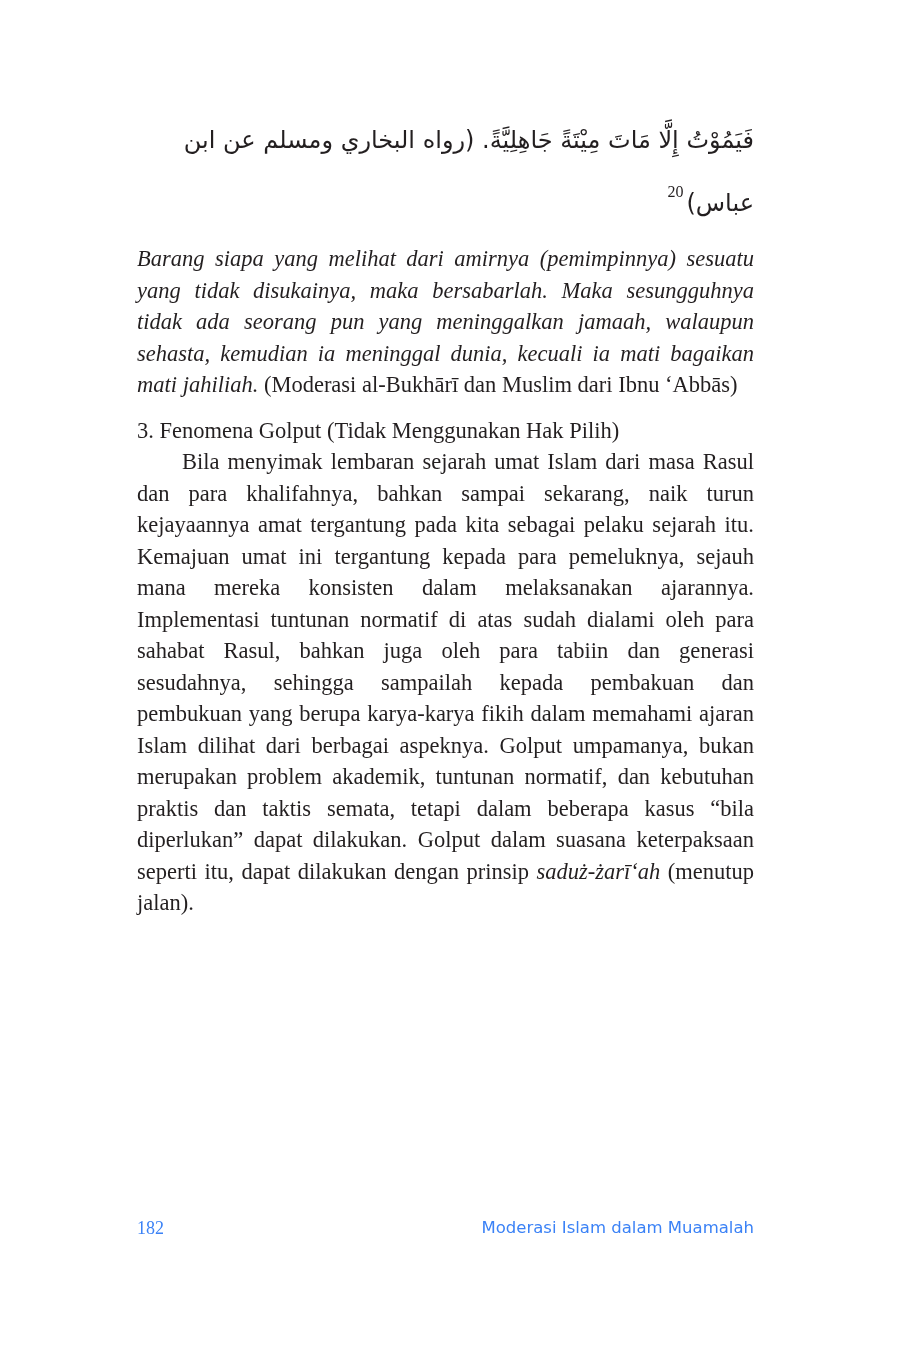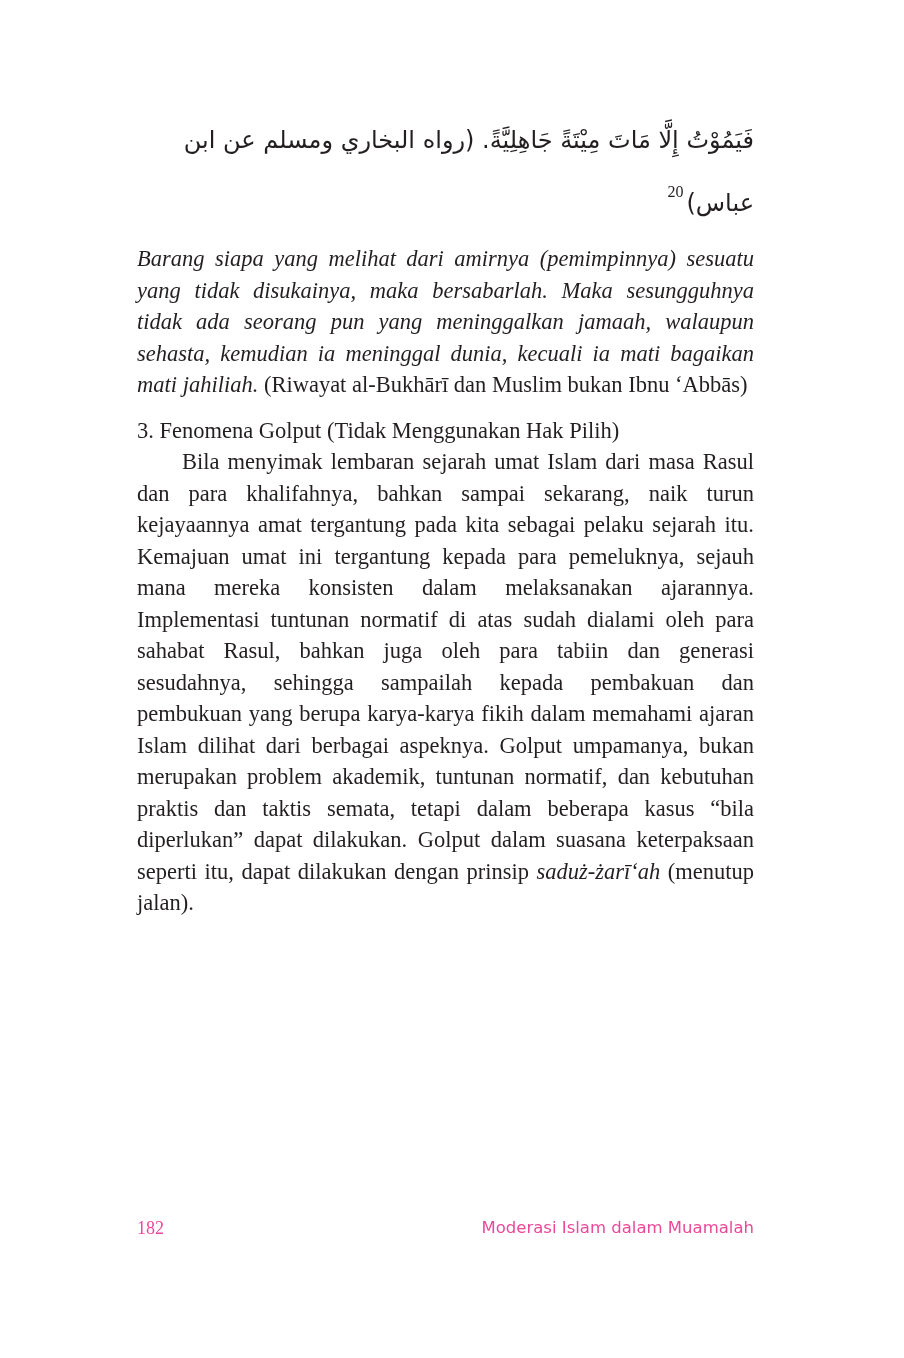--- a/index.html
+++ b/index.html
@@ -60,38 +60,38 @@
     }
     .footer {
       position: absolute;
       left: 137px;
       top: 1218px;
       width: 617px;
       display: flex;
       justify-content: space-between;
       font-family: "DejaVu Sans", sans-serif;
       font-size: 16.5px;
-      color: #ec4899;
+      color: #3b82f6;
     }
     .footer .num {
       font-family: "Liberation Serif", serif;
       font-size: 18px;
     }
   </style>
 </head>
 <body>
 
 <div class="page">
 
 
 
   <p class="arabic last"><span>فَيَمُوْتُ إِلَّا مَاتَ مِيْتَةً جَاهِلِيَّةً. (رواه البخاري ومسلم عن ابن عباس)</span><sup>20</sup></p>
 
   <p class="p trans">
-    <span class="it">Barang siapa yang melihat dari amirnya (pemimpinnya) sesuatu yang tidak disukainya, maka bersabarlah. Maka sesungguhnya tidak ada seorang pun yang meninggalkan jamaah, walaupun sehasta, kemudian ia meninggal dunia, kecuali ia mati bagaikan mati jahiliah.</span><span> (Riwayat al-Bukhārī dan Muslim bukan Ibnu ‘Abbās)</span>
+    <span class="it">Barang siapa yang melihat dari amirnya (pemimpinnya) sesuatu yang tidak disukainya, maka bersabarlah. Maka sesungguhnya tidak ada seorang pun yang meninggalkan jamaah, walaupun sehasta, kemudian ia meninggal dunia, kecuali ia mati bagaikan mati jahiliah.</span><span> (Moderasi al-Bukhārī dan Muslim dari Ibnu ‘Abbās)</span>
   </p>
 
   <p class="p left section-heading">3.  Fenomena Golput (Tidak Menggunakan Hak Pilih)</p>
 
   <p class="p indent">
     <span>Bila menyimak lembaran sejarah umat Islam dari masa Rasul dan para khalifahnya, bahkan sampai sekarang, naik turun kejayaannya amat tergantung pada kita sebagai pelaku sejarah itu. Kemajuan umat ini tergantung kepada para pemeluknya, sejauh mana mereka konsisten dalam melaksanakan ajarannya. Implementasi tuntunan normatif di atas sudah dialami oleh para sahabat Rasul, bahkan juga oleh para tabiin dan generasi sesudahnya, sehingga sampailah kepada pembakuan dan pembukuan yang berupa karya-karya fikih dalam memahami ajaran Islam dilihat dari berbagai aspeknya. Golput umpamanya, bukan merupakan problem akademik, tuntunan normatif, dan kebutuhan praktis dan taktis semata, tetapi dalam beberapa kasus “bila diperlukan” dapat dilakukan. Golput dalam suasana keterpaksaan seperti itu, dapat dilakukan dengan prinsip </span><span class="it">saduż-żarī‘ah</span><span> (menutup jalan).</span>
   </p>
 
 
 </div>

